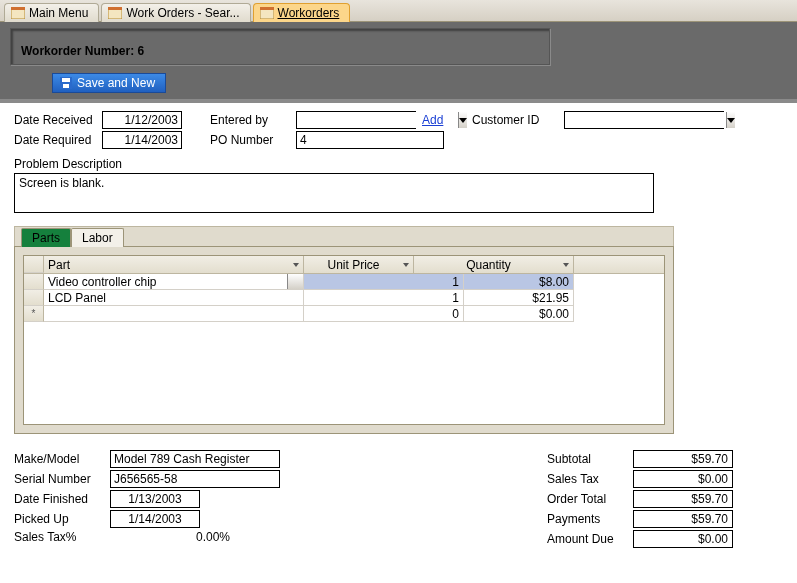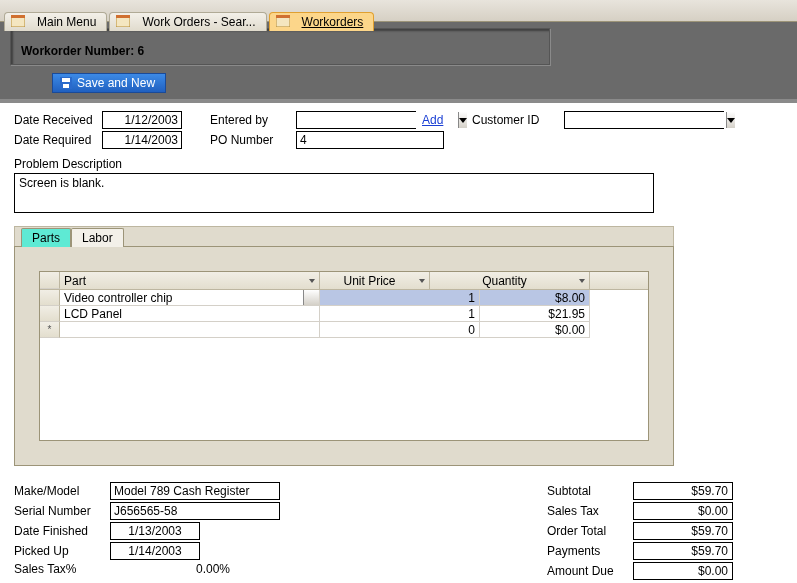--- a/index.html
+++ b/index.html
@@ -1,18 +1,18 @@
 <!DOCTYPE html>
 <html><head>
 <meta charset="utf-8">
 <style>
   * { box-sizing: border-box; font-family: "Segoe UI", Tahoma, sans-serif; font-size: 12px; }
   body { margin: 0; background: #fff; width: 797px; }
   .doc-tabs { display: flex; align-items: flex-end; background: linear-gradient(#e8e4dc,#d6d0c4); border-bottom: 1px solid #9c9478; padding-left: 4px; height: 22px; gap: 2px; }
-  .doc-tab { display: flex; align-items: flex-start; gap: 12px; padding: 2px 10px 2px 6px; border: 1px solid #b0aa96; border-bottom: none; background: linear-gradient(#f3f0e9,#e0dbcd); border-radius: 4px 4px 0 0; cursor: pointer; position: relative; top: 10px; }
+  .doc-tab { display: flex; align-items: center; gap: 4px; padding: 2px 10px 2px 6px; border: 1px solid #b0aa96; border-bottom: none; background: linear-gradient(#f3f0e9,#e0dbcd); border-radius: 4px 4px 0 0; cursor: pointer; position: relative; top: 1px; }
   .doc-tab.active { background: #fcd68a; border-color: #e0a030; text-decoration: underline; }
   .doc-tab-icon { width: 14px; height: 12px; display: inline-block; }
   .svg-icon { display: block; }
   .header-band { background: #6a6a6a; padding: 6px 10px; border-bottom: 4px solid #8a8a8a; }
   .title-box { display: inline-block; background: #6a6a6a; border: 1px solid #555; padding: 2px 10px; min-width: 540px; box-shadow: inset 2px 2px 2px rgba(0,0,0,0.4), 1px 1px 0 #8a8a8a; }
   .title-text { font-size: 26px; font-weight: 600; color: #000000; white-space: pre; }
   .save-btn { margin-top: 8px; display: inline-flex; align-items: center; gap: 4px; background: linear-gradient(#3c8ae6,#2060c0); color: #fff; border: 1px solid #1a4a98; padding: 2px 10px 2px 6px; cursor: pointer; margin-left: 42px; }
   .save-btn-icon { width: 14px; height: 14px; display: inline-block; color: #fff; }
   .form-area { padding: 8px 14px 20px 14px; }
   .row { display: flex; align-items: center; gap: 6px; margin-bottom: 2px; }
@@ -27,22 +27,22 @@
   .combo { display: inline-flex; border: 1px solid #000; height: 18px; background: #fff; }
   .combo input { border: none; outline: none; flex: 1; padding: 0 3px; height: 16px; font-size: 12px; }
   .combo .drop { width: 16px; background: linear-gradient(#fefefe,#d4d0c8); border-left: 1px solid #888; display: flex; align-items: center; justify-content: center; cursor: pointer; }
   .drop .tri { width: 0; height: 0; border-left: 4px solid transparent; border-right: 4px solid transparent; border-top: 5px solid #000; }
   .link { color: #1a3fd4; text-decoration: underline; cursor: pointer; }
   .section-lbl { margin-top: 6px; margin-bottom: 2px; }
   .textarea { width: 640px; height: 40px; border: 1px solid #000; padding: 2px 4px; resize: none; font-family: inherit; font-size: 12px; }
   .sub-tabs-wrap { margin-top: 10px; width: 660px; }
   .sub-tabs { display: flex; align-items: flex-end; height: 20px; padding-left: 6px; background: #e0dbcd; border: 1px solid #bdb6a0; border-bottom: none; gap: 0; position: relative; }
   .sub-tab { padding: 2px 10px; border: 1px solid #9c9478; border-bottom: none; background: #f3f0e9; border-radius: 2px 2px 0 0; position: relative; top: 1px; cursor: pointer; }
-  .sub-tab.active { background: #5eead4; z-index: 2; }
-  .sub-tab-panel { border: 1px solid #9c9478; background: #e0dbcd; padding: 24px; }
+  .sub-tab.active { background: #15803d; z-index: 2; }
+  .sub-tab-panel { border: 1px solid #9c9478; background: #e0dbcd; padding: 8px; }
   .datasheet { border: 1px solid #9c9478; background: #fff; width: 100%; }
   .ds-head { display: flex; background: linear-gradient(#f1eee5,#e3dece); border-bottom: 1px solid #bdb6a0; }
   .ds-head .hcell { border-right: 1px solid #bdb6a0; padding: 1px 4px; display: flex; align-items: center; justify-content: space-between; height: 17px; }
   .hcell .tri-sm { width: 0; height: 0; border-left: 3px solid transparent; border-right: 3px solid transparent; border-top: 4px solid #555; margin-left: 4px; }
   .ds-body { height: 150px; overflow: auto; }
   .ds-row { display: flex; height: 16px; }
   .ds-row:nth-child(odd) {}
   .ds-cell { border-right: 1px solid #d4d0c8; border-bottom: 1px solid #d4d0c8; padding: 0 4px; display: flex; align-items: center; }
   .ds-rowhead { width: 20px; background: linear-gradient(#f1eee5,#e3dece); border-right: 1px solid #bdb6a0; border-bottom: 1px solid #d4d0c8; display: flex; align-items: center; justify-content: center; font-size: 10px; color: #555; }
   .col-part { width: 260px; }

